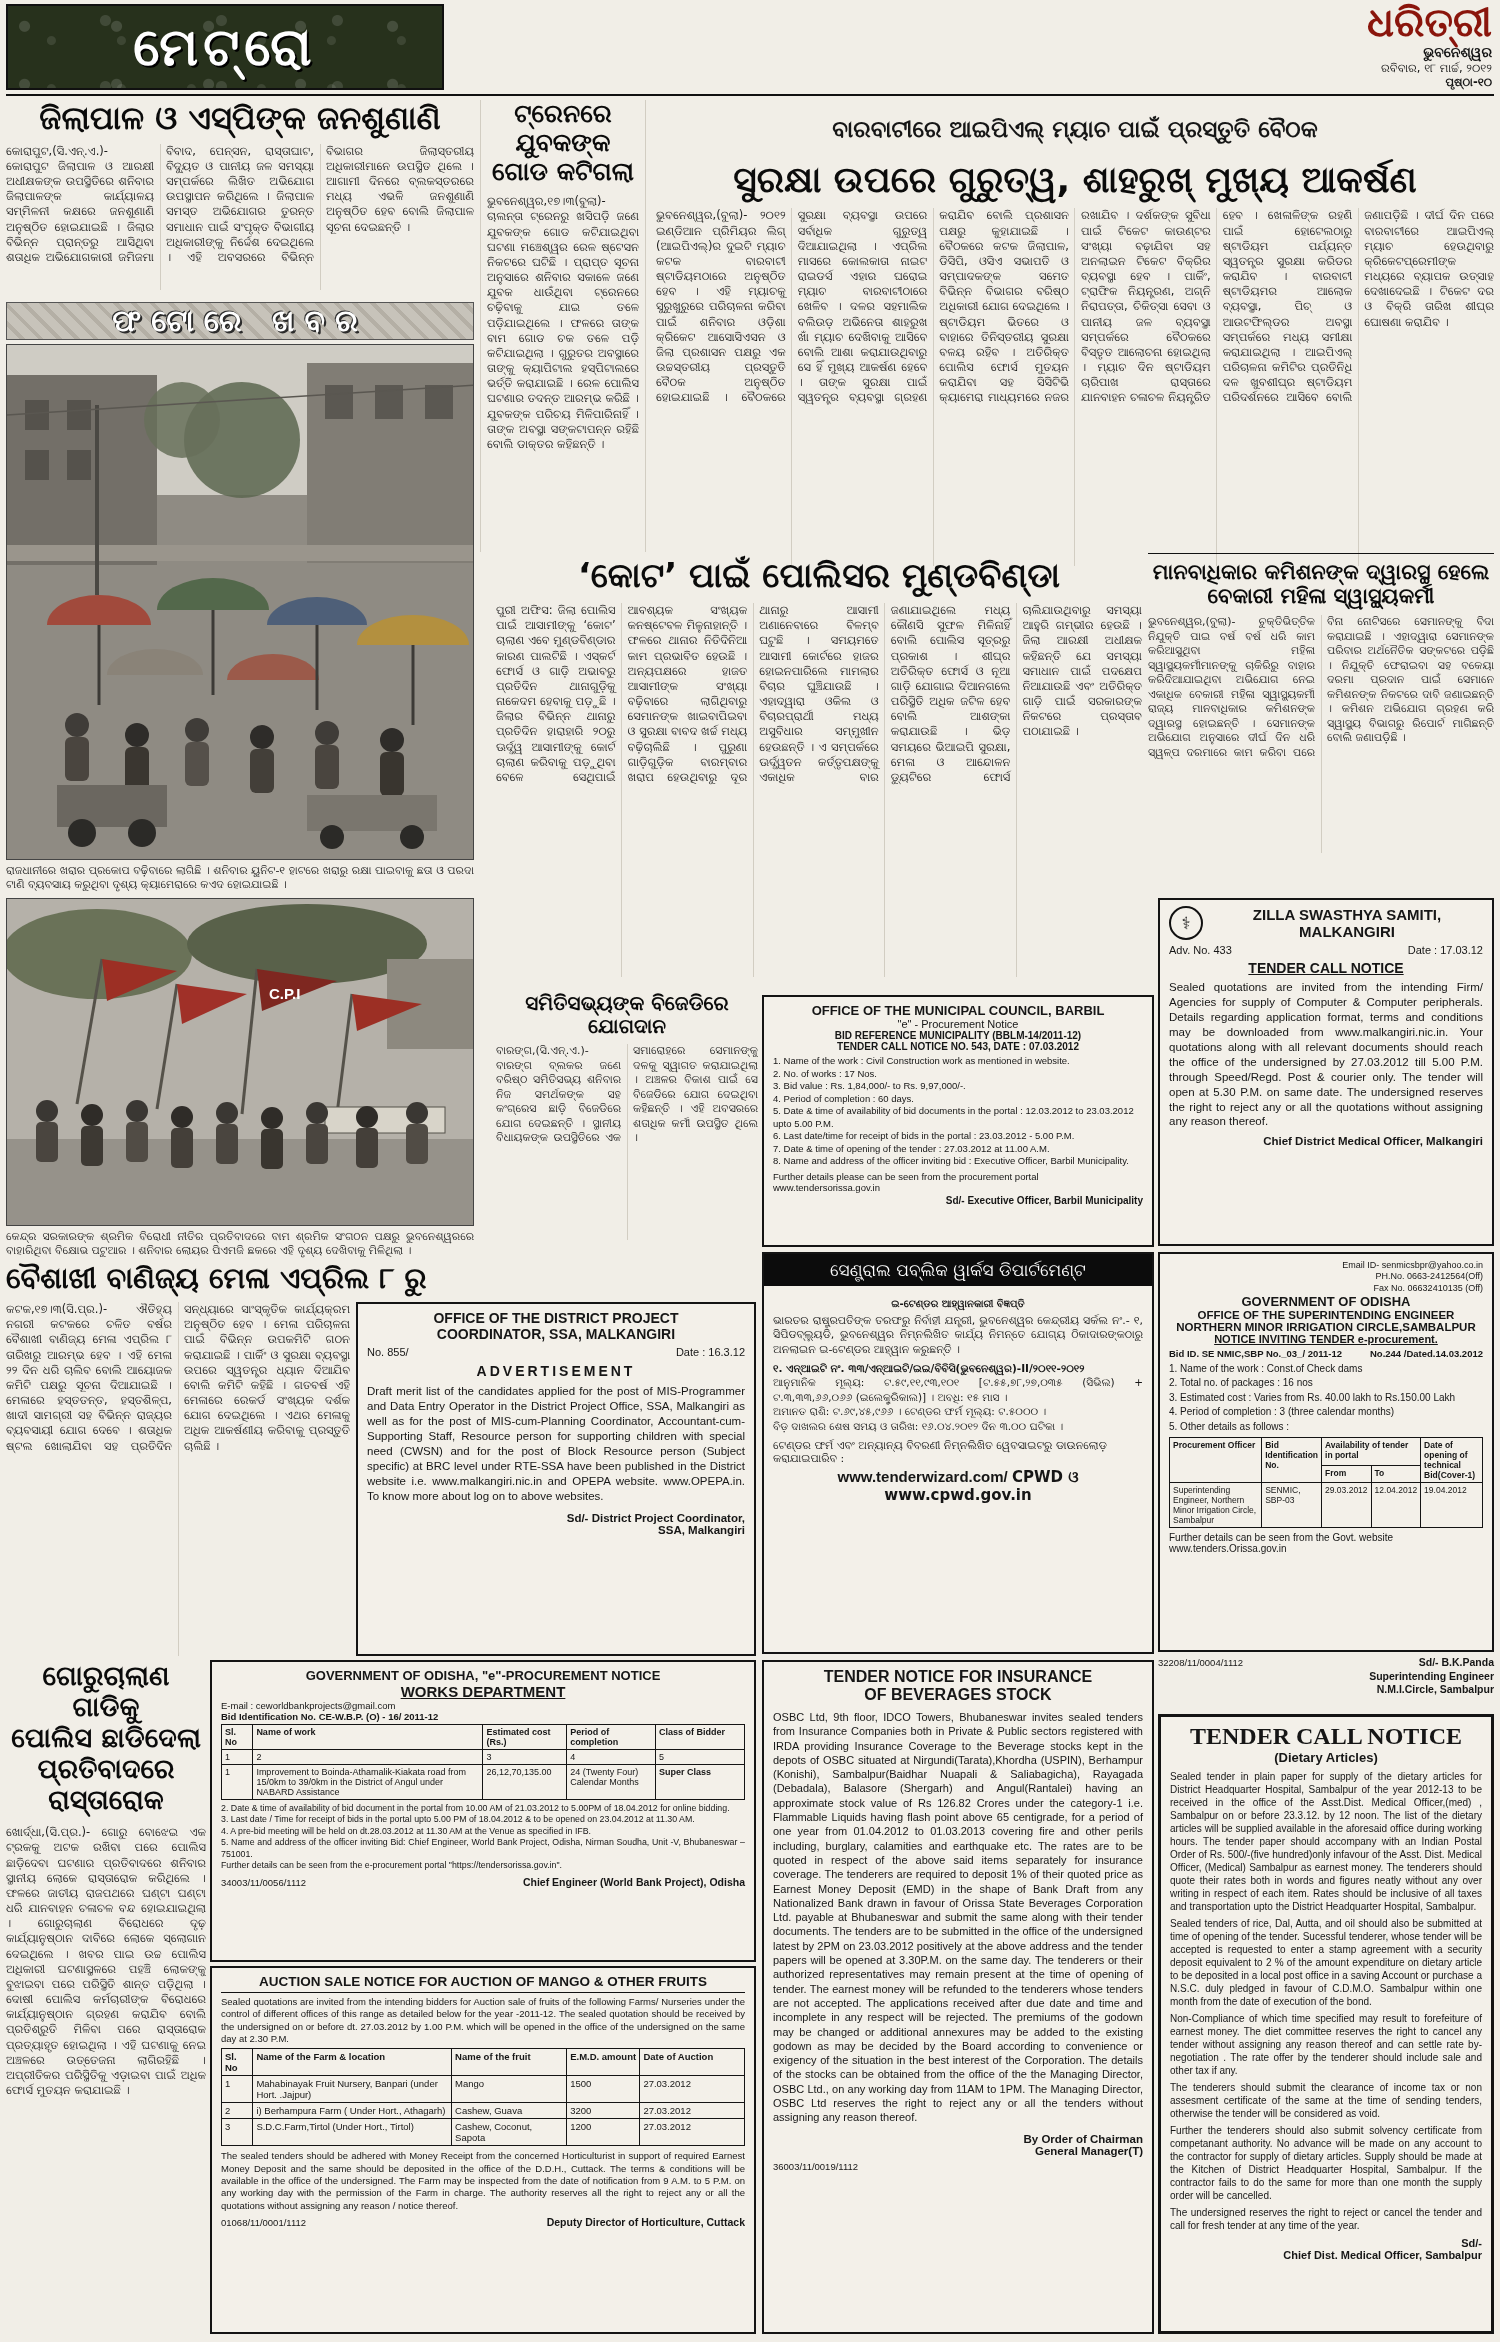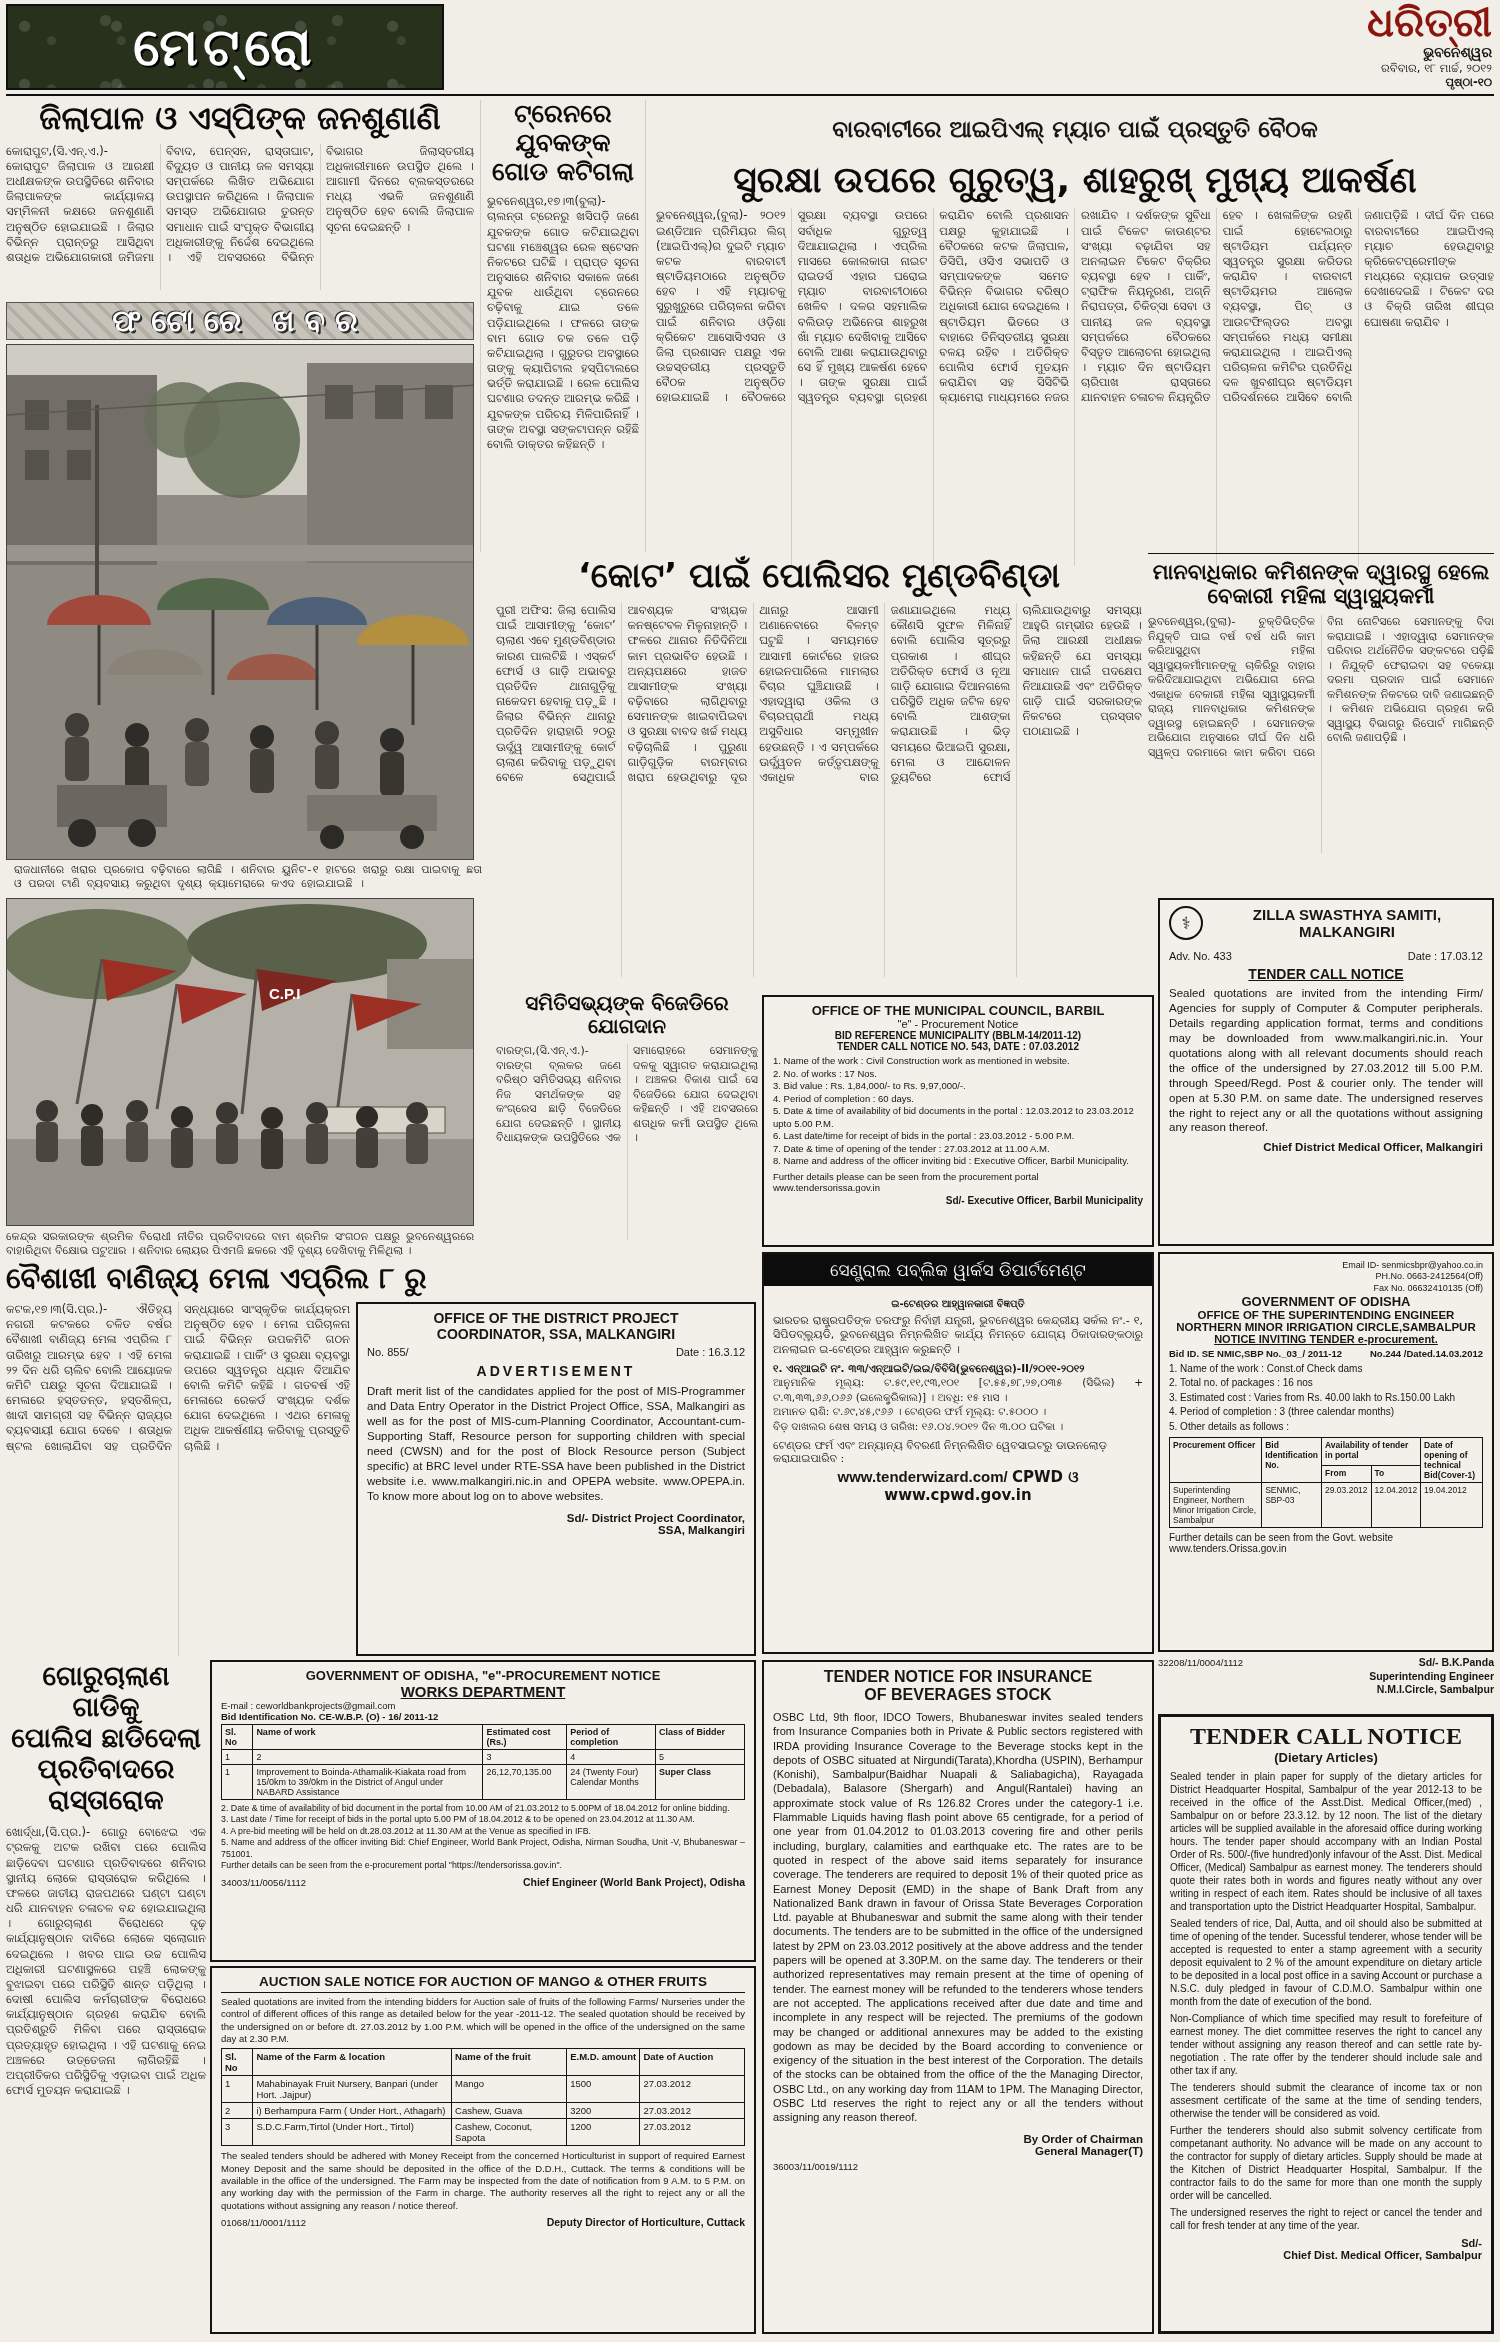--- a/index.html
+++ b/index.html
@@ -116,21 +116,21 @@
       <circle cx="385" cy="395" r="12" fill="#2e2c29"></circle>
         <rect x="373" y="407" width="24" height="44" rx="6" fill="#39352f"></rect>
       <rect x="50" y="440" width="110" height="42" fill="#6b6760"></rect>
       <circle cx="75" cy="488" r="14" fill="#2b2a27"></circle>
         <circle cx="135" cy="488" r="14" fill="#2b2a27"></circle>
       <rect x="300" y="450" width="130" height="36" fill="#7a766e"></rect>
       <circle cx="325" cy="492" r="12" fill="#2b2a27"></circle>
         <circle cx="405" cy="492" r="12" fill="#2b2a27"></circle>
     </svg>
   </div>
-  <div class="abs caption" style="left:14px;top:864px;width:468px;height:30px;font-family:Liberation Mono, monospace;">ରାଜଧାନୀରେ ଖରାର ପ୍ରକୋପ ବଢ଼ିବାରେ ଲାଗିଛି । ଶନିବାର ୟୁନିଟ-୧ ହାଟରେ ଖରାରୁ ରକ୍ଷା ପାଇବାକୁ ଛତା ଓ ପରଦା ଟାଣି ବ୍ୟବସାୟ କରୁଥିବା ଦୃଶ୍ୟ କ୍ୟାମେରାରେ କଏଦ ହୋଇଯାଇଛି ।</div>
+  <div class="abs caption" style="left:6px;top:864px;width:468px;height:30px;">ରାଜଧାନୀରେ ଖରାର ପ୍ରକୋପ ବଢ଼ିବାରେ ଲାଗିଛି । ଶନିବାର ୟୁନିଟ-୧ ହାଟରେ ଖରାରୁ ରକ୍ଷା ପାଇବାକୁ ଛତା ଓ ପରଦା ଟାଣି ବ୍ୟବସାୟ କରୁଥିବା ଦୃଶ୍ୟ କ୍ୟାମେରାରେ କଏଦ ହୋଇଯାଇଛି ।</div>
 
   <div class="abs photo-frame" style="left:6px;top:898px;width:468px;height:328px;">
     <svg width="468" height="328" viewBox="0 0 468 328">
       <rect x="0" y="0" width="468" height="328" fill="#b5b1a9"></rect>
       <ellipse cx="90" cy="55" rx="95" ry="45" fill="#6a7258"></ellipse>
       <ellipse cx="300" cy="45" rx="120" ry="40" fill="#59614a"></ellipse>
       <rect x="380" y="60" width="88" height="90" fill="#8d897f"></rect>
       <rect x="0" y="240" width="468" height="88" fill="#96928a"></rect>
       <line x1="70" y1="205" x2="95" y2="60" stroke="#55524a" stroke-width="3"></line>
       <polygon points="95,60 170,72 100,102" fill="#9c2f24"></polygon>
@@ -180,21 +180,21 @@
   </section>
 
   <div class="abs notice" style="left:1158px;top:898px;width:336px;height:348px;">
     <div style="display:flex;align-items:center;gap:8px;">
       <div style="width:30px;height:30px;border:2px solid #111;border-radius:50%;display:flex;align-items:center;justify-content:center;font-size:17px;">⚕</div>
       <div style="flex:1;text-align:center;">
         <div class="nc" style="font-size:15px;">ZILLA SWASTHYA SAMITI,</div>
         <div class="nc" style="font-size:15px;">MALKANGIRI</div>
       </div>
     </div>
-    <div class="row-between" style="font-size:11px;margin-top:10px;">
+    <div class="row-between" style="font-size:11px;margin-top:4px;">
       <span>Adv. No. 433</span>
       <span>Date : 17.03.12</span>
     </div>
     <div class="nc" style="font-size:14px;text-decoration:underline;margin:4px 0;">TENDER CALL NOTICE</div>
     <div class="nbody" style="font-size:11.5px;">Sealed quotations are invited from the intending Firm/ Agencies for supply of Computer &amp; Computer peripherals. Details regarding application format, terms and conditions may be downloaded from www.malkangiri.nic.in. Your quotations along with all relevant documents should reach the office of the undersigned by 27.03.2012 till 5.00 P.M. through Speed/Regd. Post &amp; courier only. The tender will open at 5.30 P.M. on same date. The undersigned reserves the right to reject any or all the quotations without assigning any reason thereof.</div>
     <div class="sig" style="font-size:11.5px;margin-top:6px;">Chief District Medical Officer, Malkangiri</div>
   </div>
 
   <div class="abs notice" style="left:762px;top:995px;width:392px;height:252px;">
     <div class="nc" style="font-size:13px;">OFFICE OF THE MUNICIPAL COUNCIL, BARBIL</div>

